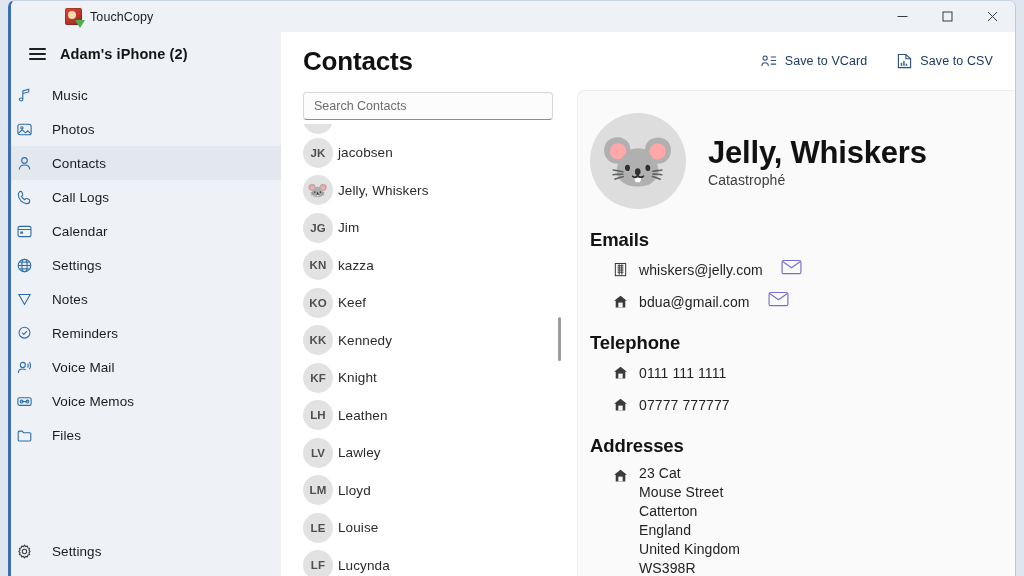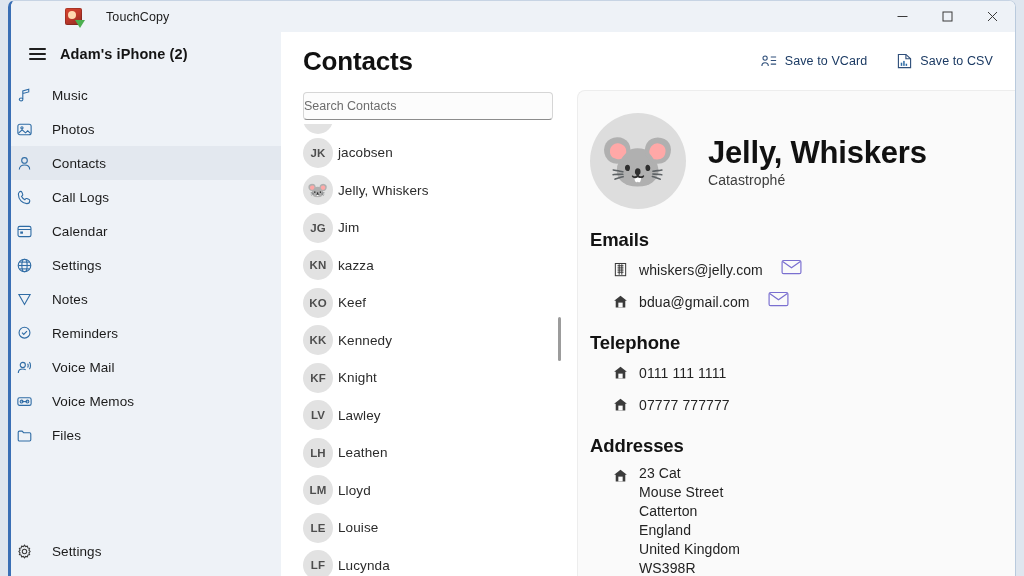--- a/index.html
+++ b/index.html
@@ -24,21 +24,21 @@
 
   
   .titlebar {
     height: 31px;
     background: #eef2f7;
     display: flex;
     align-items: center;
     flex: none;
     position: relative;
   }
-  .app-id { display: flex; align-items: center; gap: 24px; margin-left: 54px; }
+  .app-id { display: flex; align-items: center; gap: 8px; margin-left: 54px; }
   .app-icon {
     width: 17px; height: 17px; position: relative;
     border-radius: 2px;
     background: linear-gradient(150deg,#d8452f 0%,#c0392b 48%,#8e2d22 100%);
     box-shadow: inset 0 0 0 1px rgba(0,0,0,.18);
   }
   .app-icon::before {
     content: ""; position: absolute; left: 3px; top: 2.5px;
     width: 8px; height: 8px; border-radius: 50%;
     background: #ffd9b0;
@@ -112,21 +112,21 @@
   .panes { flex: 1; display: flex; min-height: 0; padding: 0 0 0 10px; }
 
   
   .list-pane { width: 272px; flex: none; display: flex; flex-direction: column;
                padding-left: 12px; position: relative; }
   .search-box {
     height: 28px; margin: 8px 10px 4px 0;
     border: 1px solid #d6d6d6;
     border-bottom: 1px solid #8c8c8c;
     border-radius: 4px; background: #fcfcfc;
-    display: flex; align-items: center; padding: 0 0;
+    display: flex; align-items: center; padding: 0 10px;
   }
   .search-box input {
     border: 0; outline: 0; background: transparent;
     font-family: inherit; font-size: 12.5px; color: #4a4a4a; width: 100%;
   }
   .search-box input::placeholder { color: #6d6d6d; }
   .contact-scroll {
     flex: 1; overflow: hidden; position: relative;
     padding-right: 10px;
   }
@@ -422,26 +422,26 @@
             </div>
             <div class="contact-row">
               <div class="avatar">KK</div>
               <div class="contact-name">Kennedy</div>
             </div>
             <div class="contact-row">
               <div class="avatar">KF</div>
               <div class="contact-name">Knight</div>
             </div>
             <div class="contact-row">
+              <div class="avatar">LH</div>
+              <div class="contact-name">Leathen</div>
+            </div>
+            <div class="contact-row">
               <div class="avatar">LV</div>
               <div class="contact-name">Lawley</div>
-            </div>
-            <div class="contact-row">
-              <div class="avatar">LH</div>
-              <div class="contact-name">Leathen</div>
             </div>
             <div class="contact-row">
               <div class="avatar">LM</div>
               <div class="contact-name">Lloyd</div>
             </div>
             <div class="contact-row">
               <div class="avatar">LE</div>
               <div class="contact-name">Louise</div>
             </div>
             <div class="contact-row">

